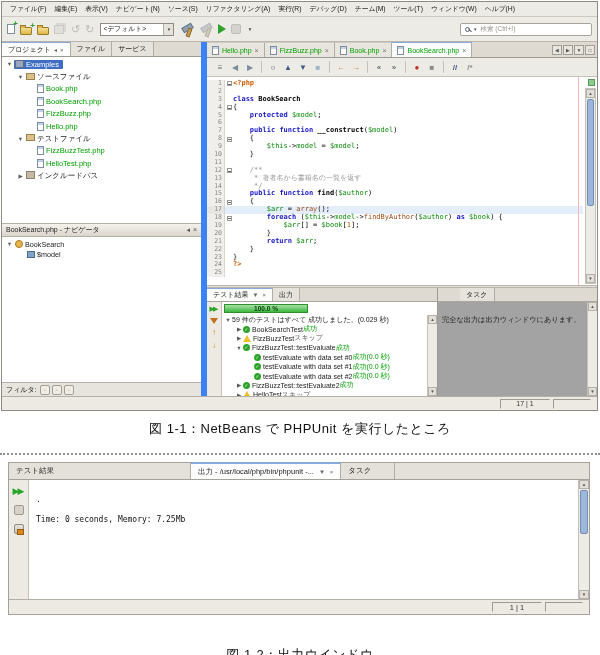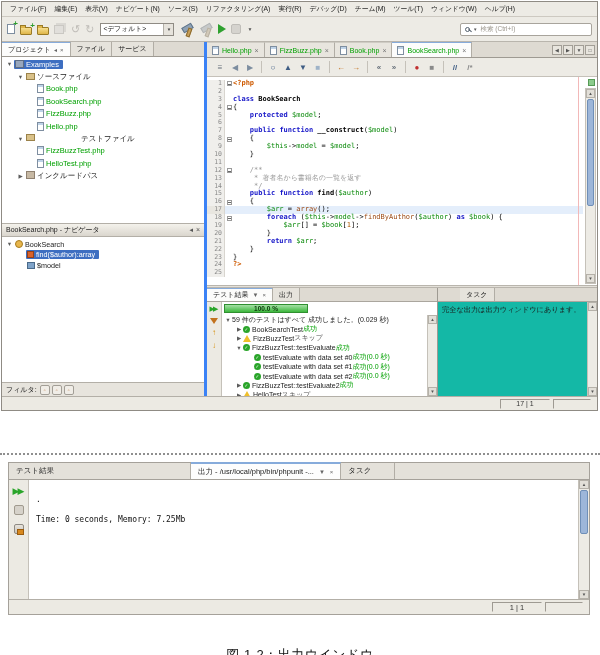--- a/index.html
+++ b/index.html
@@ -32,21 +32,21 @@
   .combo{width:74px;height:13px;background:#fff;border:1px solid #8f8b84;display:flex;align-items:center;
          font-size:6.8px;padding-left:2px;justify-content:space-between;margin:0 3px}
   .combo .arr{width:10px;height:11px;background:#E6E3DC;border-left:1px solid #b3afa7;display:flex;align-items:center;justify-content:center;font-size:4.5px;color:#444}
   .search{margin-left:auto;width:132px;height:13px;border:1px solid #a8a49c;border-radius:2px;background:#fff;
           display:flex;align-items:center;gap:3px;padding:0 4px;color:#9b968c;font-size:6.5px}
   .i-mag{width:5px;height:5px;border:1.3px solid #54616e;border-radius:50%;position:relative}
   .i-mag::after{content:"";position:absolute;width:4px;height:1.3px;background:#54616e;right:-3px;bottom:-1px;transform:rotate(40deg)}
   .magdrop{font-size:4.5px;color:#555}
 
   .main{flex:1;display:flex;overflow:hidden}
-  .leftcol{width:205px;border-right:3px solid #3b82f6;display:flex;flex-direction:column;background:#ECEAE3}
+  .leftcol{width:205px;border-right:6px solid #3b82f6;display:flex;flex-direction:column;background:#ECEAE3}
   .ltabs{height:15px;display:flex;background:#DEDAD2;border-bottom:1px solid #9e9a92;align-items:flex-end}
   .ltab{height:14px;padding:0 6px;font-size:7px;display:flex;align-items:center;gap:3px;background:#E6E3DC;border-right:1px solid #b1ada5}
   .ltab.active{background:#FCFCFB;border-top:2px solid #86ABDB;height:15px}
   .tabbtn{font-size:6px;color:#666}
   .ptree{height:166px;background:#fff;overflow:hidden;padding-top:1px}
   .trow{display:flex;align-items:center;height:12.4px;font-size:7.5px;white-space:nowrap}
   .exp{width:9px;font-size:5.5px;color:#5c5c5c;text-align:center;flex:none}
   .lab{padding:0 3px 0 2px}
   .green{color:#00A000}
   .selbg{background:#3D6EC1;color:#fff;border-radius:1px}
@@ -121,21 +121,21 @@
         display:flex;align-items:center;justify-content:center;font-size:6.5px;font-weight:bold;color:#0c3c0c}
   .tstrow{display:flex;align-items:center;height:9.4px;font-size:7px;white-space:nowrap}
   .tstrow .exp{width:8px}
   .pass{width:7px;height:7px;border-radius:50%;background:#2AA52A;color:#fff;font-size:4.5px;display:flex;align-items:center;justify-content:center;flex:none;margin-right:2px}
   .warnicon{width:0;height:0;border-left:4px solid transparent;border-right:4px solid transparent;border-bottom:7px solid #EFBF2A;flex:none;margin-right:2px}
   .ok{color:#00A000}
   .skip{color:#555}
   .bscroll{position:absolute;right:0;top:13px;bottom:0;width:10px;background:#EDEBE5;border-left:1px solid #c5c1b9}
   .bright{flex:1;display:flex;flex-direction:column;min-width:0}
   .brhead{height:14px;background:#DEDAD2;border-bottom:1px solid #aaa69e;display:flex;align-items:flex-end;padding-left:22px}
-  .brbody{flex:1;background:#14b8a6;position:relative;font-size:7.2px;padding:3px 14px 2px 4px;line-height:9px}
+  .brbody{flex:1;background:#a3a3a3;position:relative;font-size:7.2px;padding:13px 14px 2px 4px;line-height:9px}
   .brscroll{position:absolute;right:0;top:0;bottom:0;width:10px;background:#EDEBE5;border-left:1px solid #c5c1b9}
   .statusbar{height:14px;border-top:1px solid #b3afa7;background:#ECEAE3;display:flex;align-items:center;justify-content:flex-end;gap:3px;padding:0 6px;font-size:7px;color:#333}
   .scell{height:10px;border:1px solid;border-color:#9e9a92 #eceae3 #eceae3 #9e9a92;display:flex;align-items:center;justify-content:center}
   .scell.pos{width:50px}.scell.empty{width:38px}
 
   
   .caption{position:absolute;left:0;width:600px;text-align:center;font-size:13px;color:#111;letter-spacing:.5px}
   #cap1{top:420px}
   #cap2{top:646px}
   .dots{position:absolute;top:453px;left:0;width:600px;border-top:2px dotted #8f8f8f}
@@ -261,21 +261,21 @@
             </div>
             <div class="trow" style="padding-left: 25px;">
               <span class="exp"></span>
               <span style="display: inline-flex; align-items: center; padding: 0px 1px;">
                 <span class="icn i-php"></span>
                 <span class="lab green">Hello.php</span>
               </span>
             </div>
             <div class="trow" style="padding-left: 14px;">
               <span class="exp">▼</span>
-              <span style="display: inline-flex; align-items: flex-start; padding: 0px 1px; gap: 44px;">
+              <span style="display: inline-flex; align-items: flex-start; padding: 0px 1px;">
                 <span class="icn i-pkg"></span>
                 <span class="lab">テストファイル</span>
               </span>
             </div>
             <div class="trow" style="padding-left: 25px;">
               <span class="exp"></span>
               <span style="display: inline-flex; align-items: center; padding: 0px 1px;">
                 <span class="icn i-php"></span>
                 <span class="lab green">FizzBuzzTest.php</span>
               </span>
@@ -301,27 +301,20 @@
             <span>◂</span>
             <span>×</span>
           </span>
         </div>
         <div class="ntree">
             <div class="trow" style="padding-left: 3px;">
               <span class="exp">▼</span>
               <span style="display: inline-flex; align-items: center; padding: 0px 1px;">
                 <span class="icn i-class"></span>
                 <span class="lab">BookSearch</span>
-              </span>
-            </div>
-            <div class="trow" style="padding-left: 15px;">
-              <span class="exp"></span>
-              <span class="selbg" style="display: inline-flex; align-items: center; padding: 0px 1px;">
-                <span class="icn i-method"></span>
-                <span class="lab">find($author):array</span>
               </span>
             </div>
             <div class="trow" style="padding-left: 15px;">
               <span class="exp"></span>
               <span style="display: inline-flex; align-items: center; padding: 0px 1px;">
                 <span class="icn i-field"></span>
                 <span class="lab">$model</span>
               </span>
             </div>
           </div>
@@ -644,20 +637,21 @@
         </div>
       </div>
     </div>
 
     <div class="statusbar">
       <span class="scell pos">17 | 1</span>
       <span class="scell empty"></span>
     </div>
   </div>
 
+  <div class="caption" id="cap1">図 1-1：NetBeans で PHPUnit を実行したところ</div>
   <div class="dots"></div>
 
   <div class="owin">
     <div class="otabs">
         <span class="otab t1">
           <span>テスト結果</span>
         </span>
         <span class="otab t2 active">
           <span>出力 - /usr/local/php/bin/phpunit -...</span>
           <span class="tabbtn">▼</span>

